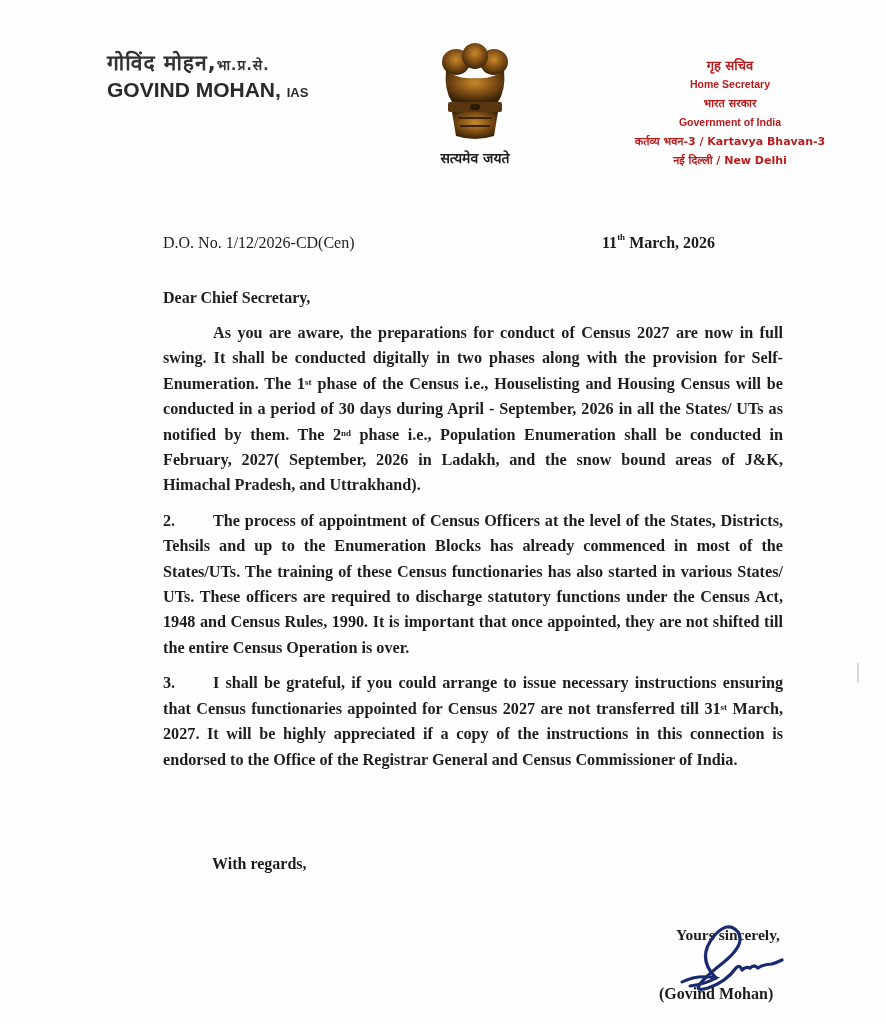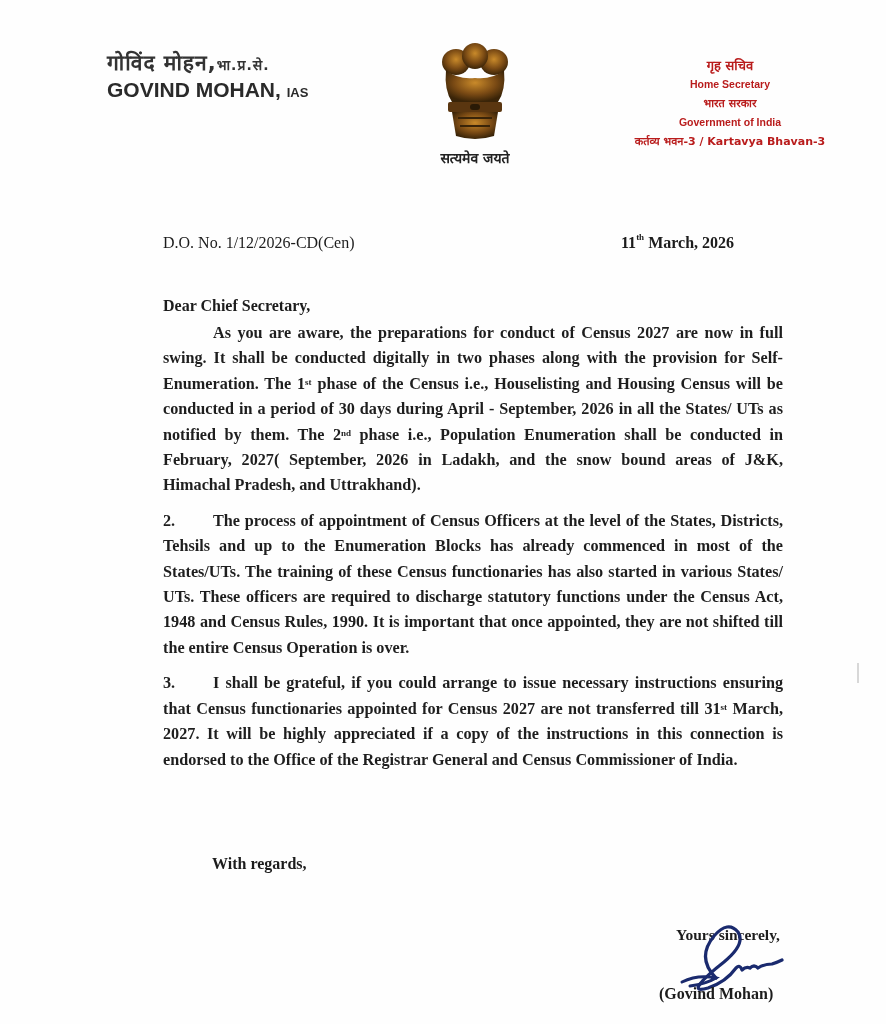--- a/index.html
+++ b/index.html
@@ -15,24 +15,24 @@
   .emblem { position: absolute; left: 432px; top: 40px; width: 86px; height: 128px; }
   .emblem .motto { position: absolute; left: 0; top: 108px; width: 86px; text-align: center; font-family: "DejaVu Sans", sans-serif; font-size: 14px; font-weight: bold; color: #222; }
 
   .office { position: absolute; left: 630px; top: 56px; width: 200px; text-align: center; font-family: "Liberation Sans", sans-serif; font-weight: bold; color: #b91c1c; }
   .office div { line-height: 19px; font-size: 10.5px; }
   .office .hi { font-family: "DejaVu Sans", sans-serif; font-size: 11px; }
   .office .hi-big { font-family: "DejaVu Sans", sans-serif; font-size: 13px; }
 
   .ref-row { position: absolute; left: 163px; top: 234px; width: 620px; font-size: 16px; }
   .ref-row .ref { position: absolute; left: 0; top: 0; }
-  .ref-row .date { position: absolute; left: 458px; top: 0; font-weight: bold; }
+  .ref-row .date { position: absolute; left: 439px; top: 0; font-weight: bold; }
   sup { font-size: 9px; vertical-align: top; position: relative; top: -2px; }
 
-  .salutation { position: absolute; left: 163px; top: 297px; font-size: 16px; font-weight: bold; }
+  .salutation { position: absolute; left: 163px; top: 289px; font-size: 16px; font-weight: bold; }
 
   .body { position: absolute; left: 163px; top: 321px; width: 620px; font-size: 16.2px; font-weight: bold; line-height: 25.4px; text-align: justify; color: #1e1e1e; }
   .body p { margin: 0 0 10px 0; }
   .body .indent { text-indent: 50px; }
   .body .num { display: inline-block; width: 50px; }
 
   .closing { position: absolute; left: 212px; top: 855px; font-size: 16px; font-weight: bold; }
 
   .signoff { position: absolute; left: 676px; top: 926px; font-size: 15.5px; font-weight: bold; }
   .signature { position: absolute; left: 676px; top: 918px; width: 110px; height: 80px; }
@@ -76,20 +76,21 @@
   </svg>
   <div class="motto">सत्यमेव जयते</div>
 </div>
 
 <div class="office">
   <div class="hi-big">गृह सचिव</div>
   <div>Home Secretary</div>
   <div class="hi">भारत सरकार</div>
   <div>Government of India</div>
   <div class="hi">कर्तव्य भवन-3 / Kartavya Bhavan-3</div>
+  <div class="hi">नई दिल्ली / New Delhi</div>
 </div>
 
 <div class="ref-row">
   <span class="ref">D.O. No. 1/12/2026-CD(Cen)</span>
   <span class="date"><span>11</span><sup>th</sup><span> March, 2026</span></span>
 </div>
 
 <div class="salutation">Dear Chief Secretary,</div>
 
 <div class="body">

